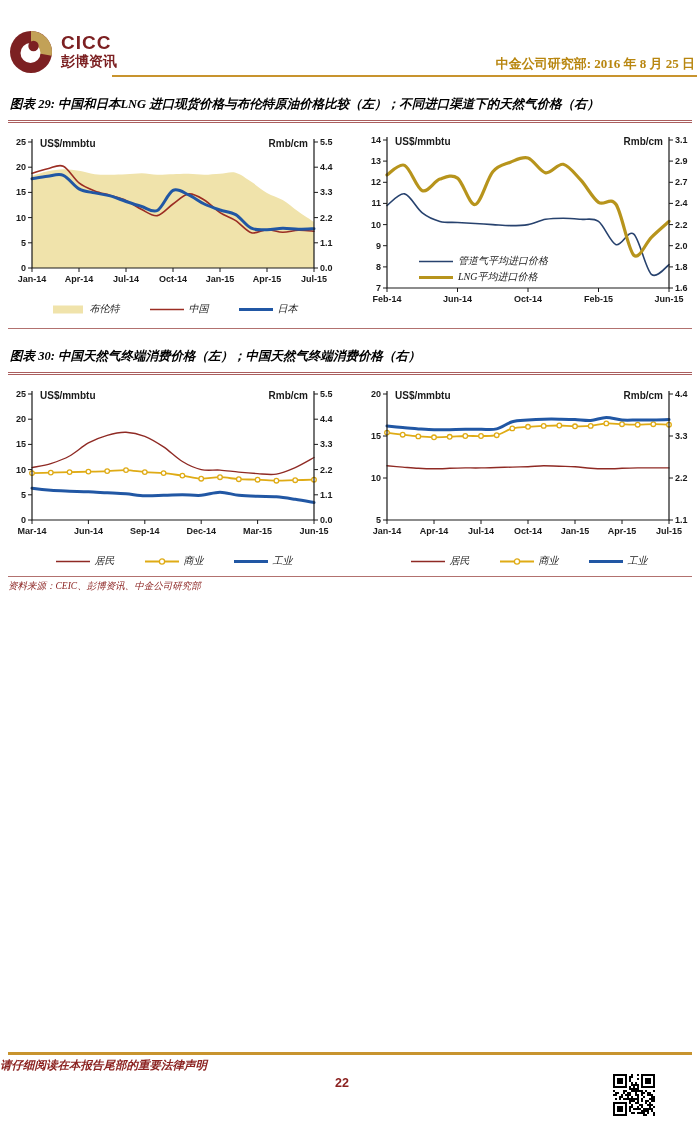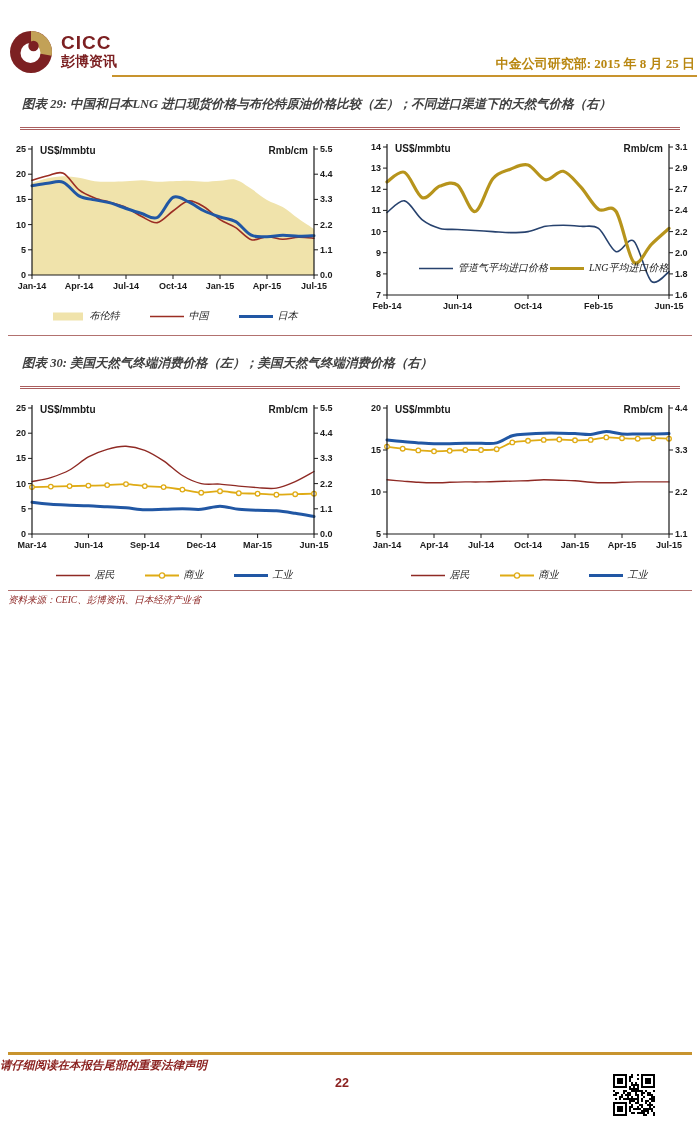--- a/index.html
+++ b/index.html
@@ -8,37 +8,37 @@
 
   
   header{position:relative;height:79px;}
   .logo{position:absolute;left:8px;top:27px;display:flex;align-items:center;gap:7px;}
   .logo-en{font:bold 19px "Liberation Sans",sans-serif;color:#7c2022;letter-spacing:1px;line-height:20px;}
   .logo-cn{font:bold 14px "Liberation Serif",serif;color:#7c2022;line-height:17px;}
   .hdr-right{position:absolute;right:5px;top:55px;font:bold 13px "Liberation Serif",serif;color:#b8860f;}
   .hdr-line{position:absolute;left:112px;right:3px;top:75px;height:2px;background:#c8942e;}
 
   
-  .fig-title{margin:17px 20px 0;padding:0 0 14px 2px;font:italic bold 12.5px "Liberation Serif",serif;
-             color:#404040;border-bottom:3px double #aa5e5e;}
+  .fig-title{margin:17px 8px 0;padding:0 0 7px 2px;font:italic bold 12.5px "Liberation Serif",serif;
+             color:#000000;border-bottom:3px double #aa5e5e;}
   .fig-title.second{margin-top:19px;}
   .charts-row{display:flex;margin:9px 4px 0;gap:15px;}
   .chart-box{width:346px;position:relative;}
   .rule{margin:7px 8px 0;border-top:1px solid #b2716f;}
   .source{margin:3px 8px 0;font:italic 9.5px "Liberation Serif",serif;color:#8b2220;}
 
   
   .tk{font:bold 9px "Liberation Sans",sans-serif;fill:#1a1a1a;}
   .unit{font:bold 10px "Liberation Sans",sans-serif;fill:#1a1a1a;}
 
   
   .legend{display:flex;justify-content:center;align-items:center;gap:30px;margin-top:0;height:16px;}
   .legend .item{display:flex;align-items:center;gap:5px;}
   .legend .lbl{font:italic 10px "Liberation Serif",serif;color:#1a1a1a;}
-  .legend-inside{position:absolute;left:60px;top:122px;display:flex;flex-direction:row;gap:2px;}
+  .legend-inside{position:absolute;left:60px;top:122px;display:flex;flex-direction:column;gap:2px;}
   .legend-inside .item{display:flex;align-items:center;gap:5px;height:14px;}
   .legend-inside .lbl{font:italic 10px "Liberation Serif",serif;color:#1a1a1a;}
 
   
   .foot-line{position:absolute;top:1052px;left:8px;right:8px;height:3px;background:#c8942e;}
   .foot-legal{position:absolute;top:1058px;left:0;right:0;text-align:left;
               font:italic bold 11.5px "Liberation Serif",serif;color:#8b2220;}
   .foot-page{position:absolute;top:1076px;left:0;right:16px;text-align:center;
              font:bold 12.5px "Liberation Sans",sans-serif;color:#8b2220;}
   .qr{position:absolute;top:1074px;left:613px;width:42px;height:42px;}
@@ -54,21 +54,21 @@
         <circle cx="23" cy="25" r="21" fill="#7c2022"></circle>
         <path d="M23 25 L23 4 A21 21 0 0 1 43.68 28.65 Z" fill="#c2a157"></path>
         <circle cx="22.5" cy="26" r="10" fill="#ffffff"></circle>
         <circle cx="25.5" cy="19" r="5.2" fill="#7c2022"></circle>
       </svg>
       <div class="logo-text">
         <div class="logo-en">CICC</div>
         <div class="logo-cn">彭博资讯</div>
       </div>
     </div>
-    <div class="hdr-right">中金公司研究部: 2015 年 8 月 25 日</div>
+    <div class="hdr-right">中金公司研究部: 2016 年 8 月 25 日</div>
     <div class="hdr-line"></div>
   </header>
 
   <div class="fig-title">图表 29:  中国和日本LNG 进口现货价格与布伦特原油价格比较（左）；不同进口渠道下的天然气价格（右）</div>
   <div class="charts-row">
     <div class="chart-box"><svg width="340" height="165">
           <path d="M 28.0 43.8 C 30.5 43.0, 38.7 40.3, 43.7 39.2 C 48.7 38.2, 54.3 37.3, 59.3 37.2 C 64.3 37.1, 70.0 37.9, 75.0 38.7 C 80.0 39.5, 85.7 41.6, 90.7 42.3 C 95.7 42.9, 101.3 42.8, 106.3 42.8 C 111.3 42.8, 117.0 42.5, 122.0 42.3 C 127.0 42.0, 132.7 41.2, 137.7 41.2 C 142.7 41.3, 148.3 42.6, 153.3 42.8 C 158.3 42.9, 164.0 42.4, 169.0 42.3 C 174.0 42.1, 179.7 41.7, 184.7 41.8 C 189.7 41.8, 195.3 42.8, 200.3 42.8 C 205.3 42.8, 211.0 42.1, 216.0 41.8 C 221.0 41.4, 226.7 39.5, 231.7 40.7 C 236.7 42.0, 242.3 46.6, 247.3 49.8 C 252.3 53.0, 258.0 58.0, 263.0 60.9 C 268.0 63.8, 273.7 65.0, 278.7 68.0 C 283.7 70.9, 289.3 76.0, 294.3 79.6 C 299.3 83.1, 307.5 88.4, 310.0 90.1 L 310.0 136 L 28.0 136 Z" fill="#f0e3ab" stroke="none"></path>
           <path d="M 28.0 41.2 C 30.5 40.5, 38.7 37.8, 43.7 36.7 C 48.7 35.6, 54.3 31.9, 59.3 34.2 C 64.3 36.4, 70.0 46.9, 75.0 50.8 C 80.0 54.8, 85.7 56.9, 90.7 58.9 C 95.7 60.9, 101.3 61.9, 106.3 63.4 C 111.3 65.0, 117.0 66.2, 122.0 68.5 C 127.0 70.7, 132.7 75.1, 137.7 77.5 C 142.7 80.0, 148.3 84.5, 153.3 83.6 C 158.3 82.7, 164.0 75.5, 169.0 72.0 C 174.0 68.5, 179.7 62.6, 184.7 61.9 C 189.7 61.3, 195.3 65.0, 200.3 68.0 C 205.3 70.9, 211.0 77.3, 216.0 80.6 C 221.0 83.9, 226.7 85.4, 231.7 88.6 C 236.7 91.8, 242.3 99.3, 247.3 100.7 C 252.3 102.2, 258.0 97.8, 263.0 97.7 C 268.0 97.6, 273.7 100.1, 278.7 100.2 C 283.7 100.3, 289.3 98.4, 294.3 98.2 C 299.3 98.0, 307.5 99.0, 310.0 99.2" fill="none" stroke="#9b2d23" stroke-width="1.6" stroke-linecap="round" stroke-linejoin="round"></path>
           <path d="M 28.0 46.8 C 30.5 46.4, 38.7 44.8, 43.7 44.3 C 48.7 43.7, 54.3 41.2, 59.3 43.3 C 64.3 45.3, 70.0 54.0, 75.0 56.9 C 80.0 59.7, 85.7 59.8, 90.7 60.9 C 95.7 62.0, 101.3 62.6, 106.3 63.9 C 111.3 65.3, 117.0 67.8, 122.0 69.5 C 127.0 71.2, 132.7 73.1, 137.7 74.5 C 142.7 76.0, 148.3 81.1, 153.3 78.5 C 158.3 76.0, 164.0 60.9, 169.0 58.4 C 174.0 55.9, 179.7 60.7, 184.7 62.9 C 189.7 65.1, 195.3 69.6, 200.3 72.0 C 205.3 74.4, 211.0 76.3, 216.0 78.0 C 221.0 79.7, 226.7 79.7, 231.7 82.6 C 236.7 85.5, 242.3 93.8, 247.3 96.2 C 252.3 98.6, 258.0 97.7, 263.0 97.7 C 268.0 97.7, 273.7 96.3, 278.7 96.2 C 283.7 96.1, 289.3 97.1, 294.3 97.2 C 299.3 97.3, 307.5 96.8, 310.0 96.7" fill="none" stroke="#2157a4" stroke-width="3" stroke-linecap="round" stroke-linejoin="round"></path>
           <path d="M 28 7 V 136 H 310 V 7" fill="none" stroke="#1a1a1a" stroke-width="1.2"></path>
@@ -190,21 +190,21 @@
           <span class="item">
             <svg width="34" height="11">
               <line x1="0" y1="5.5" x2="34" y2="5.5" stroke="#b7941c" stroke-width="3.2"></line>
             </svg>
             <span class="lbl">LNG平均进口价格</span>
           </span>
         </div></div>
   </div>
   <div class="rule"></div>
 
-  <div class="fig-title second">图表 30:  美国天然气终端消费价格（左）；美国天然气终端消费价格（右）</div>
+  <div class="fig-title second">图表 30:  中国天然气终端消费价格（左）；中国天然气终端消费价格（右）</div>
   <div class="charts-row">
     <div class="chart-box"><svg width="340" height="165">
           <path d="M 28.0 83.6 C 31.0 82.9, 40.8 81.4, 46.8 79.6 C 52.8 77.7, 59.6 75.3, 65.6 72.0 C 71.6 68.7, 78.4 62.2, 84.4 58.9 C 90.4 55.6, 97.2 53.0, 103.2 51.3 C 109.2 49.6, 116.0 48.1, 122.0 48.3 C 128.0 48.5, 134.8 50.0, 140.8 52.3 C 146.8 54.7, 153.6 58.9, 159.6 62.9 C 165.6 67.0, 172.4 73.9, 178.4 77.5 C 184.4 81.2, 191.2 84.2, 197.2 85.6 C 203.2 87.0, 210.0 85.7, 216.0 86.1 C 222.0 86.5, 228.8 87.6, 234.8 88.1 C 240.8 88.7, 247.6 89.3, 253.6 89.6 C 259.6 90.0, 266.4 91.1, 272.4 90.1 C 278.4 89.2, 285.2 86.2, 291.2 83.6 C 297.2 80.9, 307.0 75.1, 310.0 73.5" fill="none" stroke="#8f2a24" stroke-width="1.4" stroke-linecap="round" stroke-linejoin="round"></path>
           <path d="M 28.0 89.1 C 31.0 89.0, 40.8 88.8, 46.8 88.6 C 52.8 88.5, 59.6 88.3, 65.6 88.1 C 71.6 88.0, 78.4 87.8, 84.4 87.6 C 90.4 87.5, 97.2 87.4, 103.2 87.1 C 109.2 86.9, 116.0 85.9, 122.0 86.1 C 128.0 86.3, 134.8 87.6, 140.8 88.1 C 146.8 88.6, 153.6 88.6, 159.6 89.1 C 165.6 89.7, 172.4 90.8, 178.4 91.6 C 184.4 92.5, 191.2 94.4, 197.2 94.7 C 203.2 94.9, 210.0 93.1, 216.0 93.2 C 222.0 93.2, 228.8 94.8, 234.8 95.2 C 240.8 95.6, 247.6 95.4, 253.6 95.7 C 259.6 95.9, 266.4 96.6, 272.4 96.7 C 278.4 96.8, 285.2 96.3, 291.2 96.2 C 297.2 96.0, 307.0 95.8, 310.0 95.7" fill="none" stroke="#dfab15" stroke-width="1.8" stroke-linecap="round" stroke-linejoin="round"></path>
           <circle cx="28.0" cy="89.1" r="2.3" fill="#fff" stroke="#dfab15" stroke-width="1.3"></circle>
           <circle cx="46.8" cy="88.6" r="2.3" fill="#fff" stroke="#dfab15" stroke-width="1.3"></circle>
           <circle cx="65.6" cy="88.1" r="2.3" fill="#fff" stroke="#dfab15" stroke-width="1.3"></circle>
           <circle cx="84.4" cy="87.6" r="2.3" fill="#fff" stroke="#dfab15" stroke-width="1.3"></circle>
           <circle cx="103.2" cy="87.1" r="2.3" fill="#fff" stroke="#dfab15" stroke-width="1.3"></circle>
           <circle cx="122.0" cy="86.1" r="2.3" fill="#fff" stroke="#dfab15" stroke-width="1.3"></circle>
@@ -351,21 +351,21 @@
           </span>
           <span class="item">
             <svg width="34" height="11">
               <line x1="0" y1="5.5" x2="34" y2="5.5" stroke="#2157a4" stroke-width="3"></line>
             </svg>
             <span class="lbl">工业</span>
           </span>
         </div></div>
   </div>
   <div class="rule"></div>
-  <div class="source">资料来源：CEIC、彭博资讯、日本经济产业省</div>
+  <div class="source">资料来源：CEIC、彭博资讯、中金公司研究部</div>
 
   <div class="foot-line"></div>
   <div class="foot-legal">请仔细阅读在本报告尾部的重要法律声明</div>
   <div class="foot-page">22</div>
   <div class="qr" id="qr"><svg width="42" height="42">
         <rect width="42" height="42" fill="#fff"></rect>
         <rect x="0" y="0" width="2" height="2" fill="#000"></rect>
         <rect x="2" y="0" width="2" height="2" fill="#000"></rect>
         <rect x="4" y="0" width="2" height="2" fill="#000"></rect>
         <rect x="6" y="0" width="2" height="2" fill="#000"></rect>

